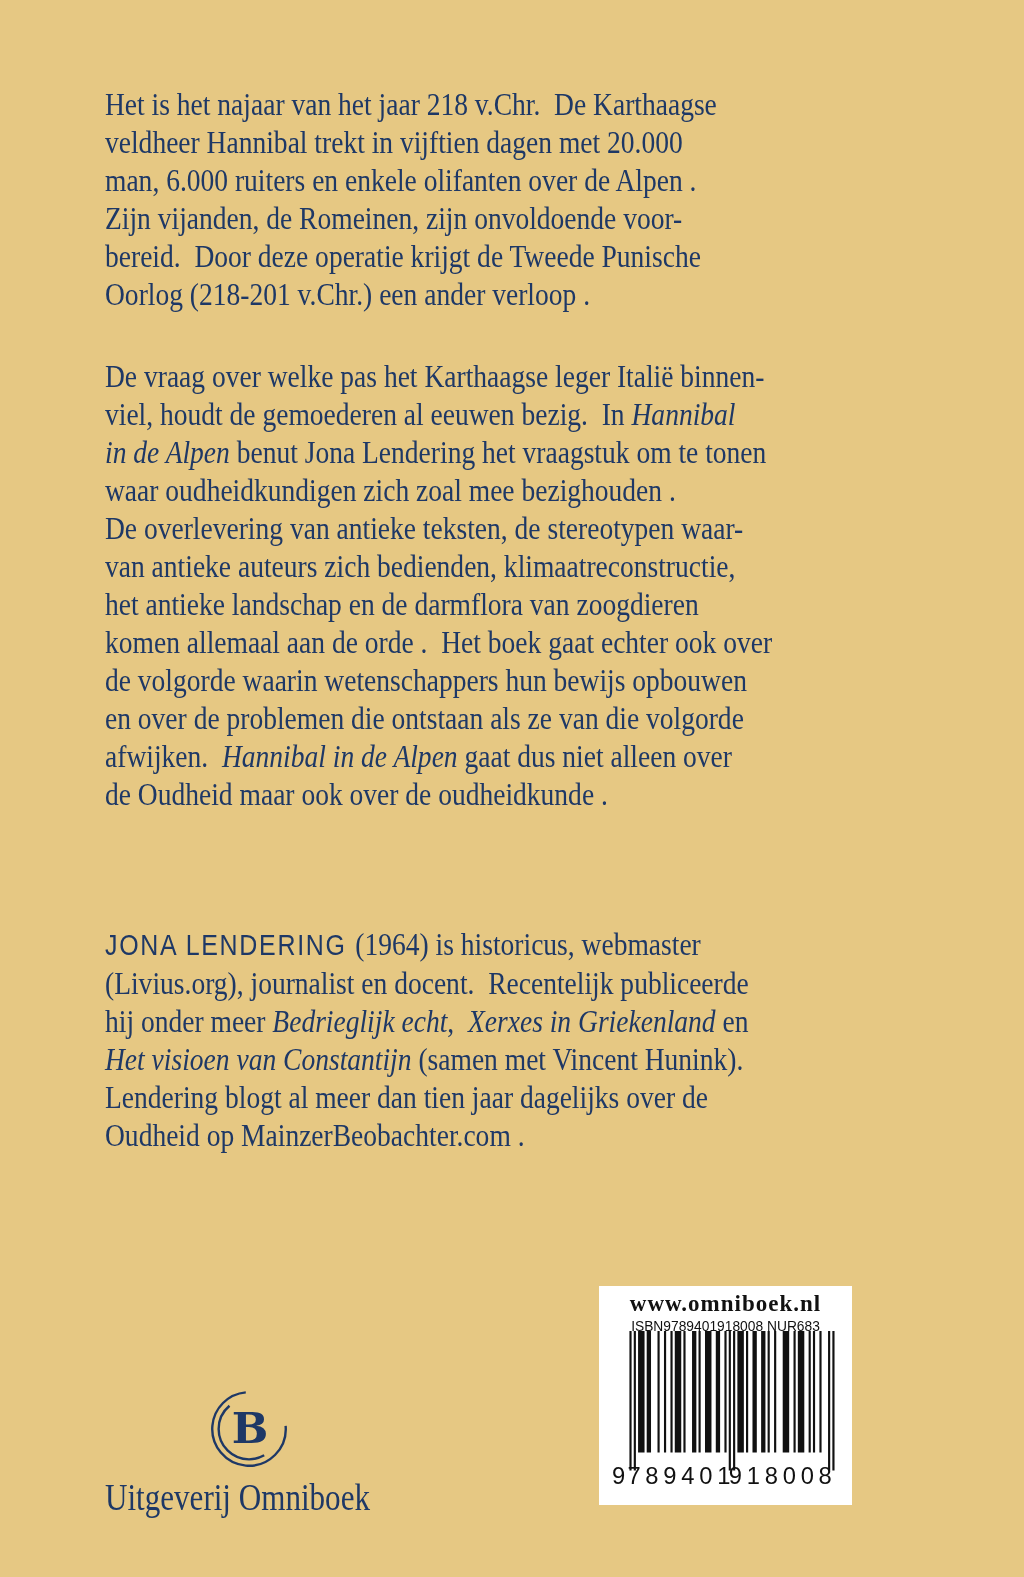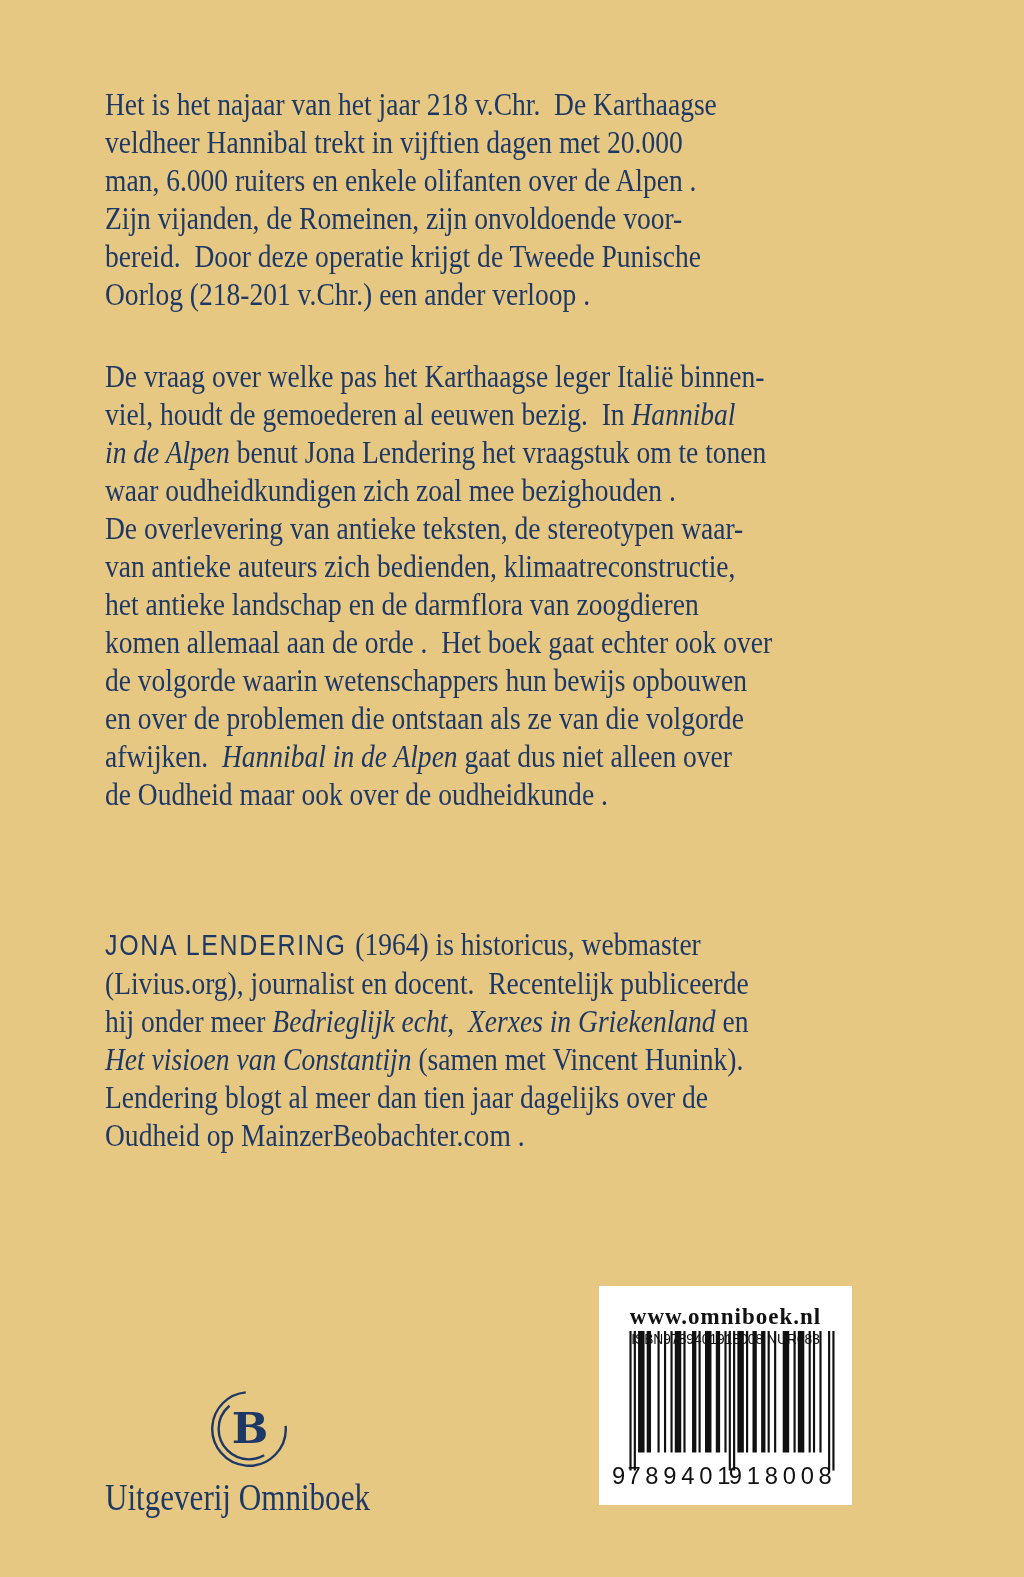--- a/index.html
+++ b/index.html
@@ -29,21 +29,21 @@
   .imprint{
     position:absolute;left:0;top:96px;white-space:pre;
     font-size:37px;transform:scaleX(0.84);transform-origin:0 0;
   }
   
   .barcode-box{
     position:absolute;left:599px;top:1286px;width:253px;height:219px;
     background:#ffffff;color:#111111;text-align:center;
   }
   .bc-site{
-    margin-top:18px;font-size:23px;font-weight:bold;letter-spacing:1px;
+    margin-top:5px;font-size:23px;font-weight:bold;letter-spacing:1px;
     font-family:"Liberation Serif","DejaVu Serif",serif;white-space:pre;
   }
   .bc-isbn{
     margin-top:0px;font-size:15px;letter-spacing:0px;
     font-family:"Liberation Sans","DejaVu Sans",sans-serif;white-space:pre;
     transform:scaleX(0.92);transform-origin:50% 0;
   }
   .bc-svg{position:absolute;left:11px;top:45px;width:231px;height:162px;}
 </style>
 </head>

